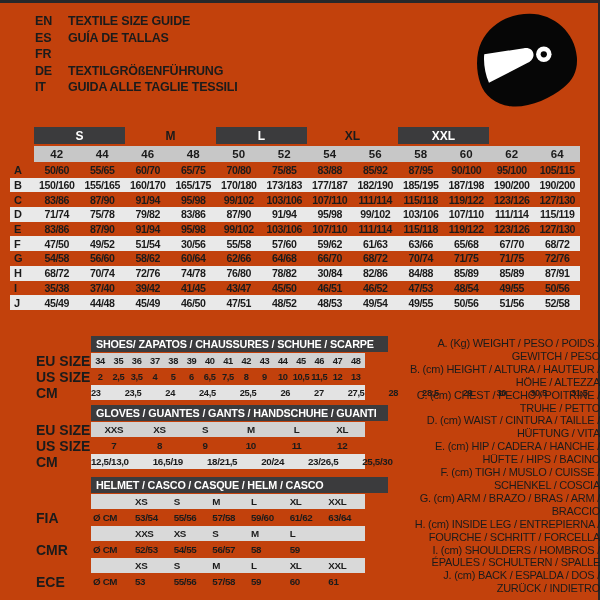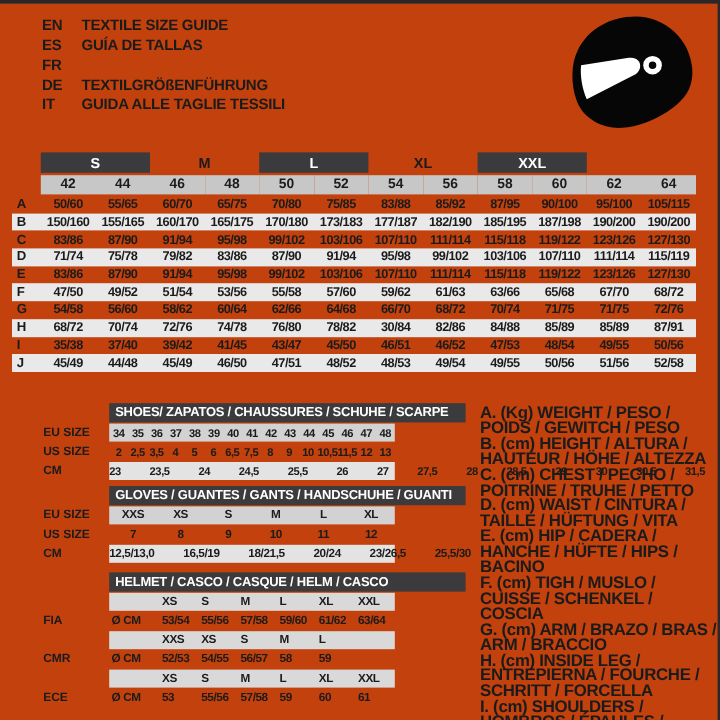--- a/index.html
+++ b/index.html
@@ -32,34 +32,34 @@
   .cell.letter{justify-content:flex-start;padding-left:4px;font-size:11px;letter-spacing:0;}
 
   
   .mini{position:absolute;left:10px;width:378px;}
   #shoes{top:336px;} #gloves{top:405px;} #helmet{top:477px;}
   .mini-title-row{display:flex;margin-bottom:1px;}
   .mini-title{margin-left:81px;width:297px;box-sizing:border-box;background:#3b3b3d;color:#fff;
               font-weight:bold;font-size:10.8px;height:16px;line-height:16px;padding-left:5px;
               letter-spacing:-0.2px;white-space:nowrap;}
   .mini-row{display:flex;height:15px;margin-bottom:1px;}
-  .mini-label{width:81px;box-sizing:border-box;padding-left:26px;font-weight:bold;font-size:10px;
+  .mini-label{width:81px;box-sizing:border-box;padding-left:26px;font-weight:bold;font-size:14px;
               display:flex;align-items:center;text-align:center;}
-  .mini-cells{width:238px;height:100%;display:grid;align-items:center;}
+  .mini-cells{width:274px;height:100%;display:grid;align-items:center;}
   .cols15{grid-template-columns:repeat(15,1fr);}
   .cols6{grid-template-columns:repeat(6,1fr);}
   .colsH{grid-template-columns:42px repeat(6,1fr);}
   .mcell{text-align:center;font-size:9.3px;font-weight:bold;letter-spacing:-0.35px;white-space:nowrap;}
   .cols6 .mcell{font-size:9.8px;}
   .colsH .mcell{text-align:left;padding-left:2px;font-size:9.8px;}
   .g1{background:#d2d2d2;} .g2{background:#e3e3e3;gap:24px;} .hg{background:#d9d9d9;}
 
   
   .legend{position:absolute;left:400px;top:337px;width:200px;}
-  .legend-item{font-weight:bold;font-size:14px;line-height:12.9px;letter-spacing:-0.25px;}
+  .legend-item{font-weight:normal;font-size:11px;line-height:12.9px;letter-spacing:-0.25px;text-align:right;}
 </style>
 </head>
 <body>
 
 <div class="page">
   <div class="border-top"></div>
   <div class="border-right"></div>
 
   <div class="langs">
       <div class="lang-row">
@@ -192,21 +192,21 @@
         <div class="cell">115/118</div>
         <div class="cell">119/122</div>
         <div class="cell">123/126</div>
         <div class="cell">127/130</div>
       </div>
       <div class="data-row alt">
         <div class="cell letter">F</div>
         <div class="cell">47/50</div>
         <div class="cell">49/52</div>
         <div class="cell">51/54</div>
-        <div class="cell">53/56</div>
+        <div class="cell">30/56</div>
         <div class="cell">55/58</div>
         <div class="cell">57/60</div>
         <div class="cell">59/62</div>
         <div class="cell">61/63</div>
         <div class="cell">63/66</div>
         <div class="cell">65/68</div>
         <div class="cell">67/70</div>
         <div class="cell">68/72</div>
       </div>
       <div class="data-row">

